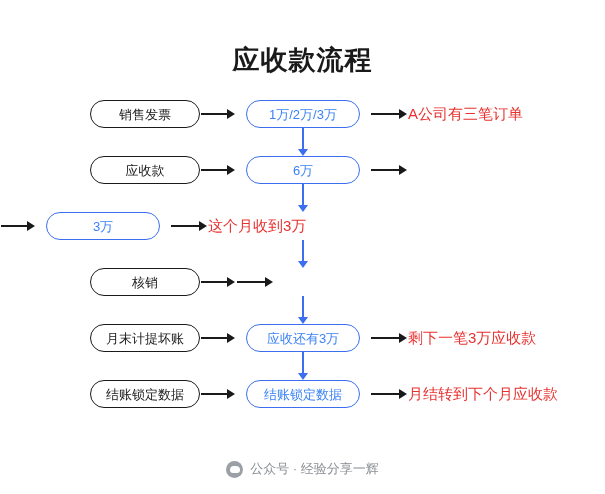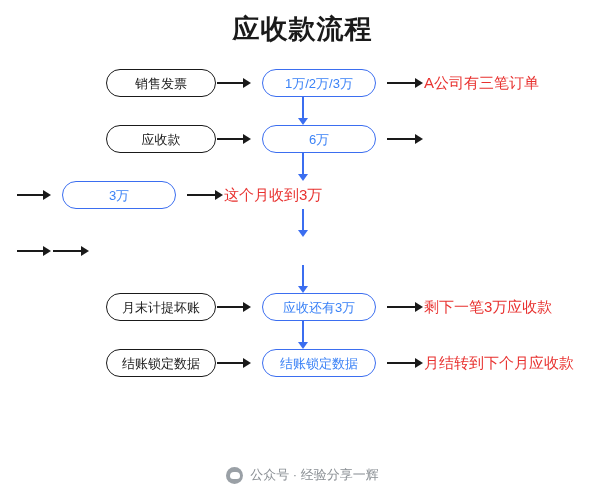--- a/index.html
+++ b/index.html
@@ -13,26 +13,25 @@
     font-family: "Liberation Sans", sans-serif;
     position: relative;
     overflow: hidden;
   }
   #title {
     text-align: center;
     font-size: 27px;
     font-weight: bold;
     color: #1a1a1a;
     letter-spacing: 1px;
-    padding-top: 11px;
+    padding-top: 42px;
   }
   #flow {
     position: relative;
     margin-top: 22px;
-    padding-left: 16px;
   }
   .row {
     display: flex;
     align-items: center;
     height: 28px;
     margin-bottom: 28px;
     position: relative;
   }
   .col-left {
     width: 200px;
@@ -167,21 +166,21 @@
     width: 0;
     height: 0;
     border-left: 5px solid transparent;
     border-right: 5px solid transparent;
     border-top: 7px solid #3b6ef0;
   }
   #footer {
     position: absolute;
     left: 0;
     right: 0;
-    bottom: 10px;
+    bottom: 16px;
     display: flex;
     align-items: center;
     justify-content: center;
     gap: 7px;
   }
   .wx-icon {
     width: 17px;
     height: 17px;
     border-radius: 50%;
     background: #9aa0a6;
@@ -251,20 +250,23 @@
     </div>
     <div class="col-arrow2">
       <div class="arrow-red"></div>
     </div>
     <div class="col-right">
       <div class="note">这个月收到3万</div>
     </div>
   </div>
 
   <div class="row">
+    <div class="col-left">
+      <div class="box-left">核销</div>
+    </div>
     <div class="col-arrow">
       <div class="arrow-black"></div>
     </div>
     <div class="col-arrow2">
       <div class="arrow-red"></div>
     </div>
   </div>
 
   <div class="row">
     <div class="col-left">

